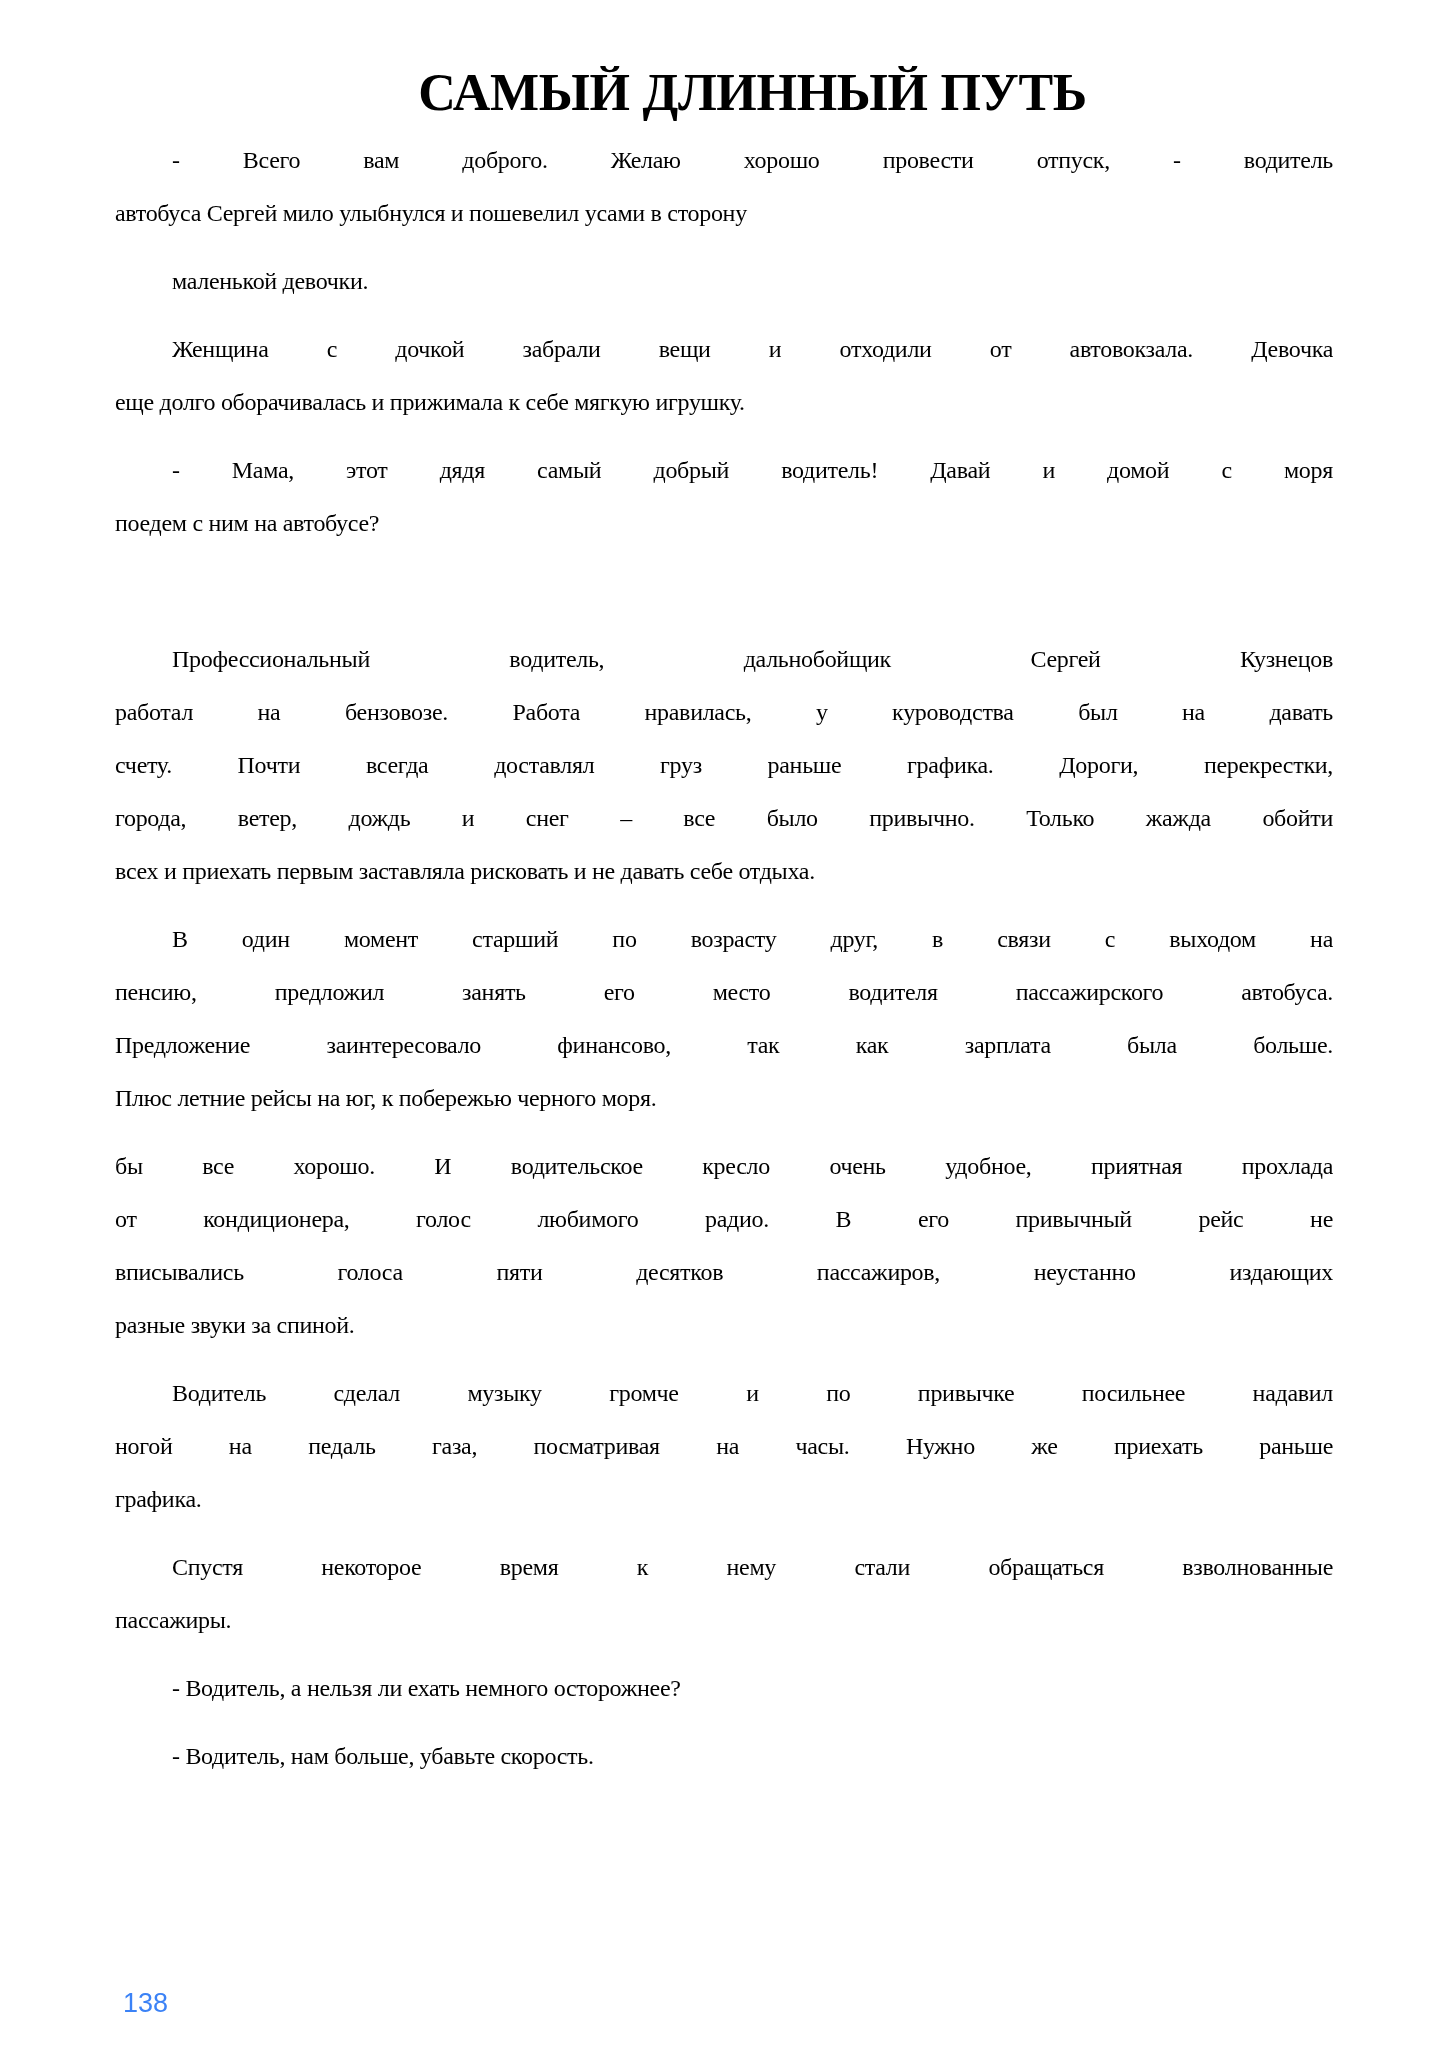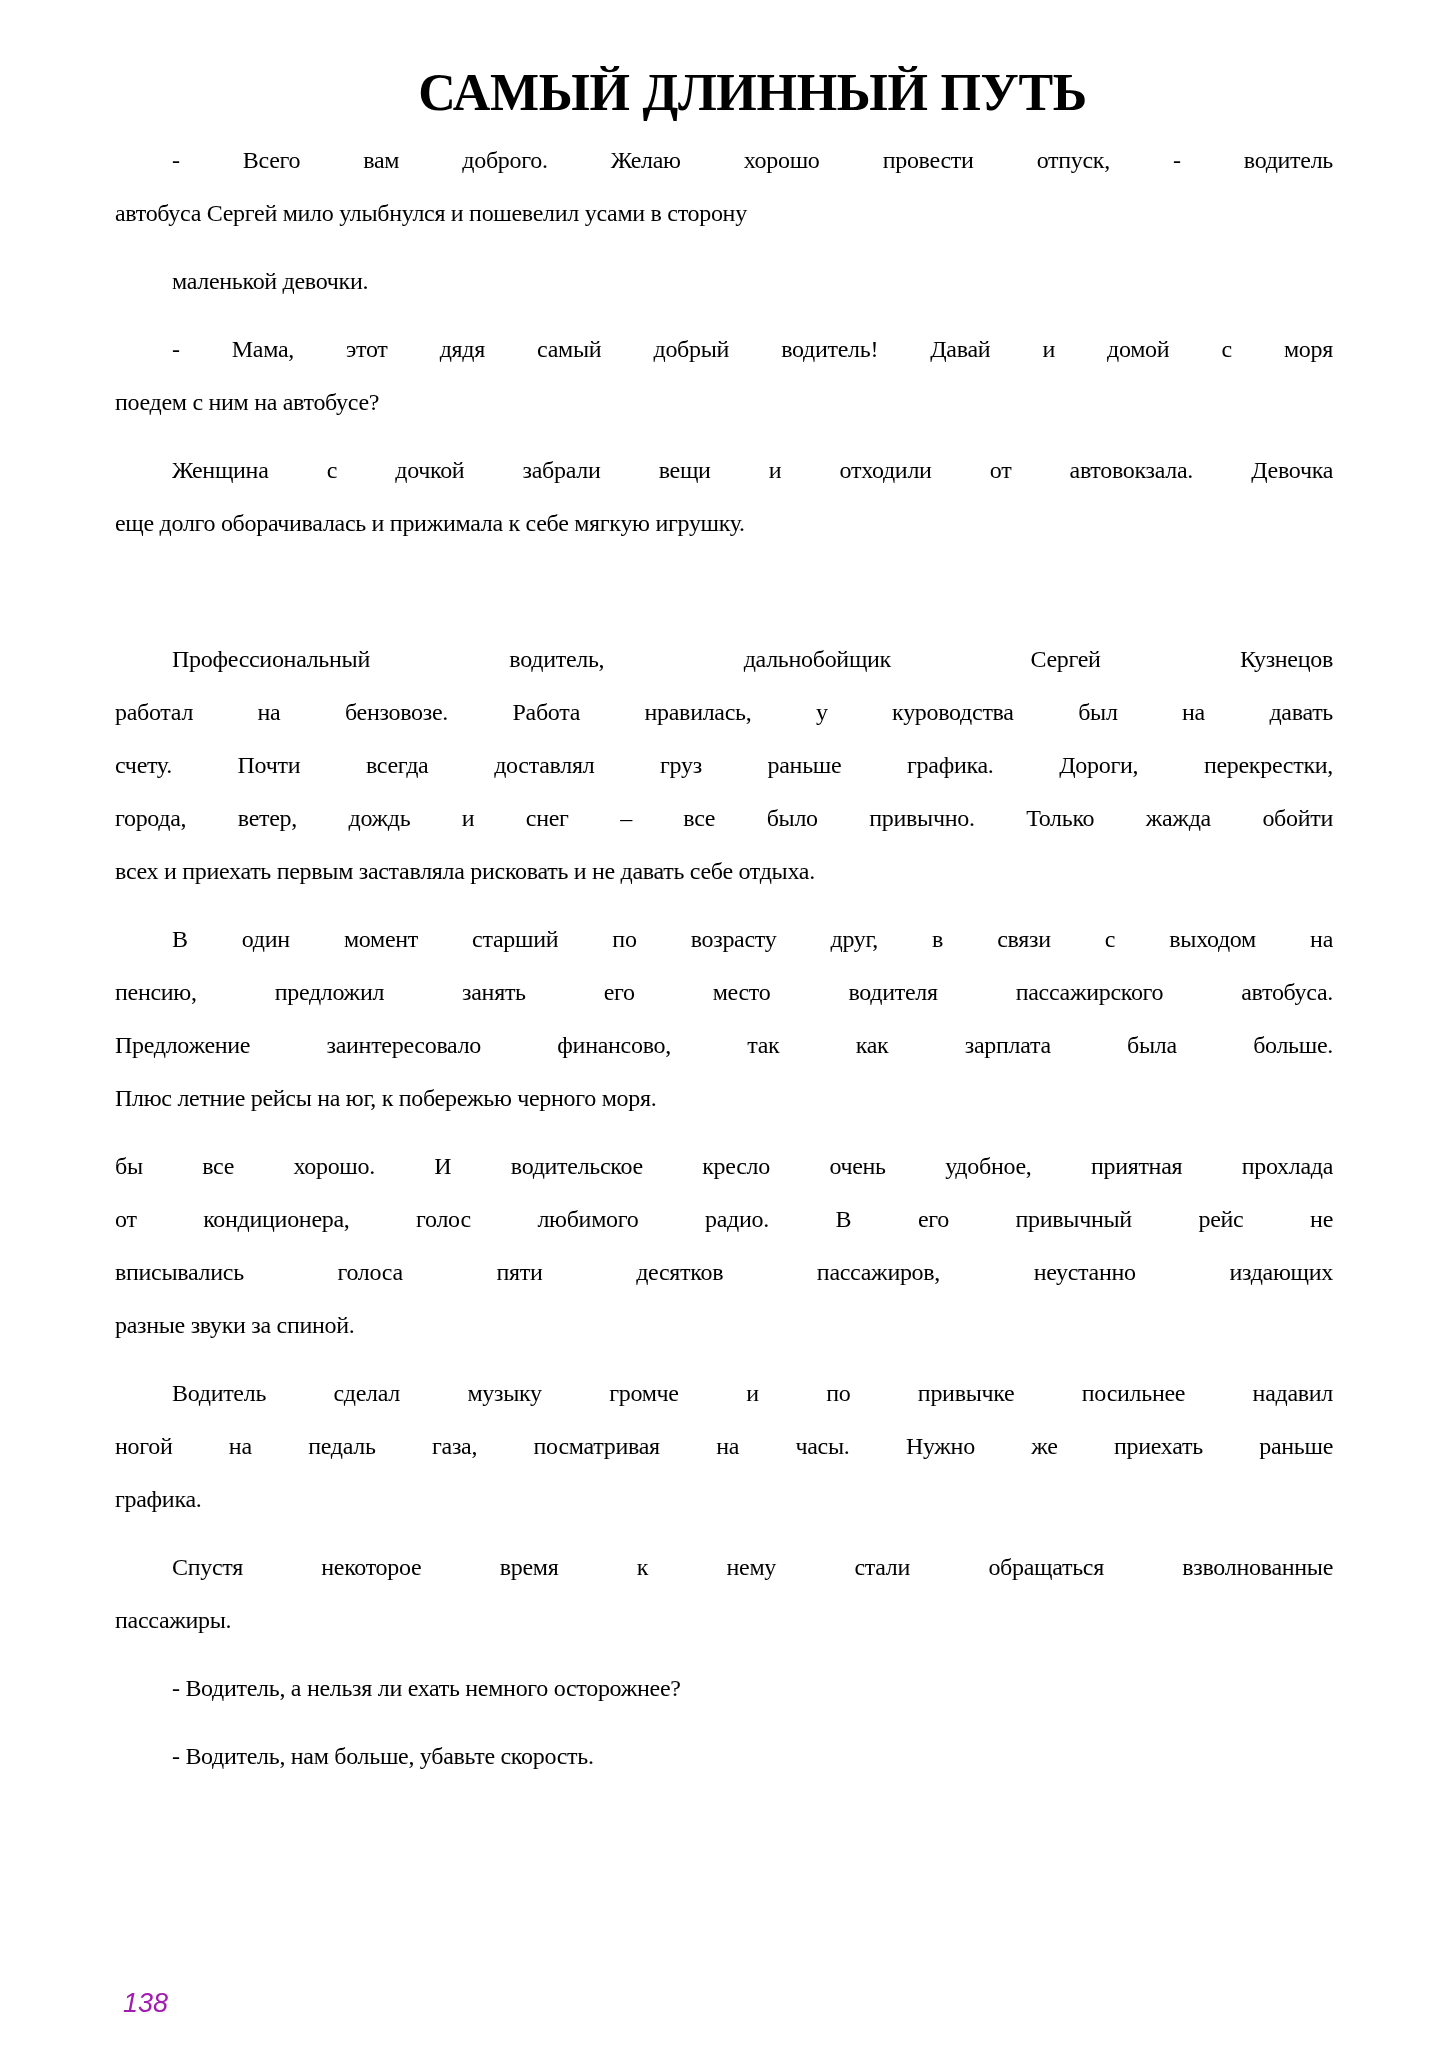--- a/index.html
+++ b/index.html
@@ -40,45 +40,44 @@
   }
   .line.j { text-align:justify; text-align-last:justify; }
   .line.l { text-align:right;   text-align-last:left; }
   .line.first { text-indent:57px; }
   .page-number {
     position:absolute;
     left:123px; top:1990px;
     font-family:"Liberation Sans","DejaVu Sans",sans-serif;
     font-size:27px;
     line-height:27px;
-    color:#a21caf;
-    font-style:italic;
+    color:#3b82f6;
   }
 </style>
 </head>
 <body>
 
 <div class="page">
   <div class="content">
     <h1 class="doc-title">САМЫЙ ДЛИННЫЙ ПУТЬ</h1>
     <div>
         <p class="para">
           <span class="line j first">- Всего вам доброго. Желаю хорошо провести отпуск, - водитель</span>
           <span class="line l">автобуса Сергей мило улыбнулся и пошевелил усами в сторону</span>
         </p>
         <p class="para">
           <span class="line l first">маленькой девочки.</span>
         </p>
         <p class="para">
+          <span class="line j first">Женщина с дочкой забрали вещи и отходили от автовокзала. Девочка</span>
+          <span class="line l">еще долго оборачивалась и прижимала к себе мягкую игрушку.</span>
+        </p>
+        <p class="para">
           <span class="line j first">- Мама, этот дядя самый добрый водитель! Давай и домой с моря</span>
           <span class="line l">поедем с ним на автобусе?</span>
-        </p>
-        <p class="para">
-          <span class="line j first">Женщина с дочкой забрали вещи и отходили от автовокзала. Девочка</span>
-          <span class="line l">еще долго оборачивалась и прижимала к себе мягкую игрушку.</span>
         </p>
         <p class="para">
           <span class="line l">&nbsp;</span>
         </p>
         <p class="para">
           <span class="line j first">Профессиональный водитель, дальнобойщик Сергей Кузнецов</span>
           <span class="line j">работал на бензовозе. Работа нравилась, у куроводства был на давать</span>
           <span class="line j">счету. Почти всегда доставлял груз раньше графика. Дороги, перекрестки,</span>
           <span class="line j">города, ветер, дождь и снег – все было привычно. Только жажда обойти</span>
           <span class="line l">всех и приехать первым заставляла рисковать и не давать себе отдыха.</span>

